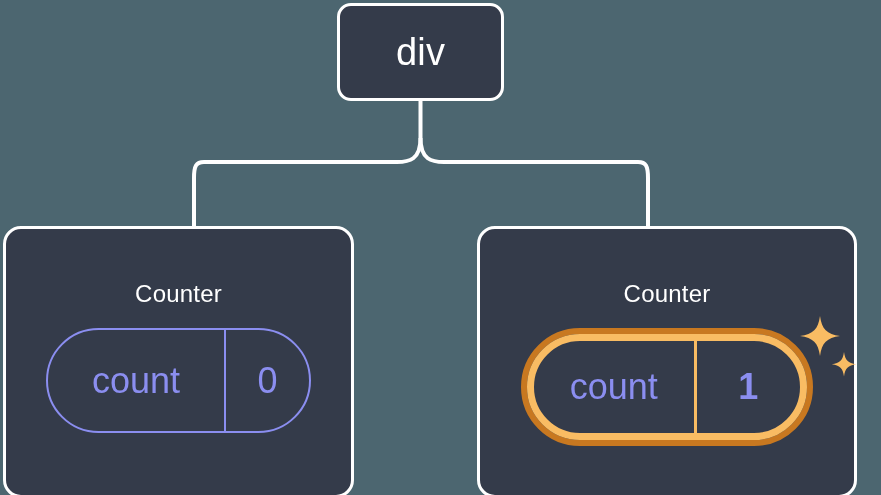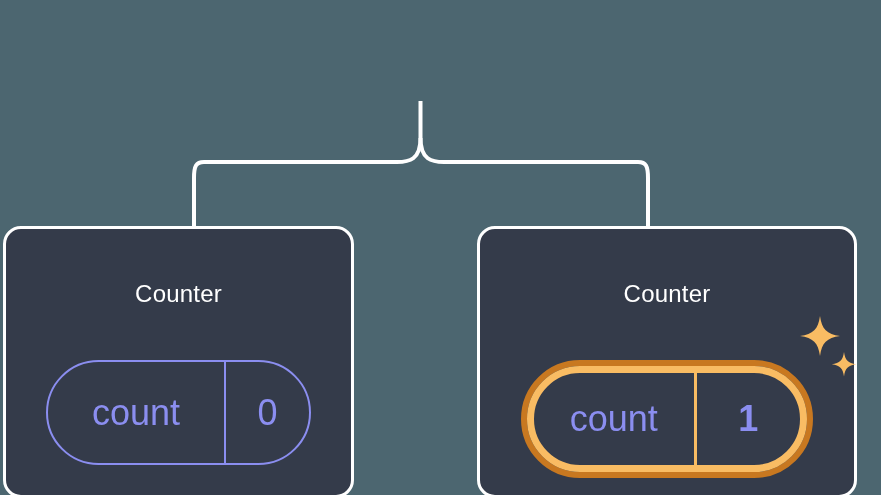--- a/index.html
+++ b/index.html
@@ -66,21 +66,21 @@
     color: #ffffff;
     font-size: 24px;
     line-height: 1;
     margin-top: 53px;
     letter-spacing: 0.2px;
   }
 
   
   .pill-wrap {
     position: relative;
-    margin-top: 54px;
+    margin-top: 22px;
     display: flex;
     align-items: center;
     justify-content: center;
   }
   .pill {
     box-sizing: border-box;
     display: flex;
     align-items: stretch;
     border-radius: 999px;
     overflow: hidden;
@@ -173,20 +173,23 @@
     <path d="M420.5 101 L420.5 138" stroke="#ffffff" stroke-width="4" stroke-linecap="butt"></path>
 
     <path d="M420.5 138 C420.5 160 409 162 397 162 L204 162" stroke="#ffffff" stroke-width="4" stroke-linecap="butt" fill="none"></path>
     <path d="M420.5 138 C420.5 160 432 162 444 162 L638 162" stroke="#ffffff" stroke-width="4" stroke-linecap="butt" fill="none"></path>
 
     <path d="M204 162 C196 162 194 166 194 178 L194 228" stroke="#ffffff" stroke-width="4" stroke-linecap="butt" fill="none"></path>
 
     <path d="M638 162 C646 162 648 166 648 178 L648 228" stroke="#ffffff" stroke-width="4" stroke-linecap="butt" fill="none"></path>
   </svg>
 
+  <div class="node node-root">
+    <span class="root-label">div</span>
+  </div>
 
   <div class="node node-child left">
     <span class="node-title">Counter</span>
 
     <div class="pill-wrap">
       <div class="pill pill-plain">
         <div class="pill-key">
           <span class="pill-key-text">count</span>
         </div>
         <div class="pill-val">

